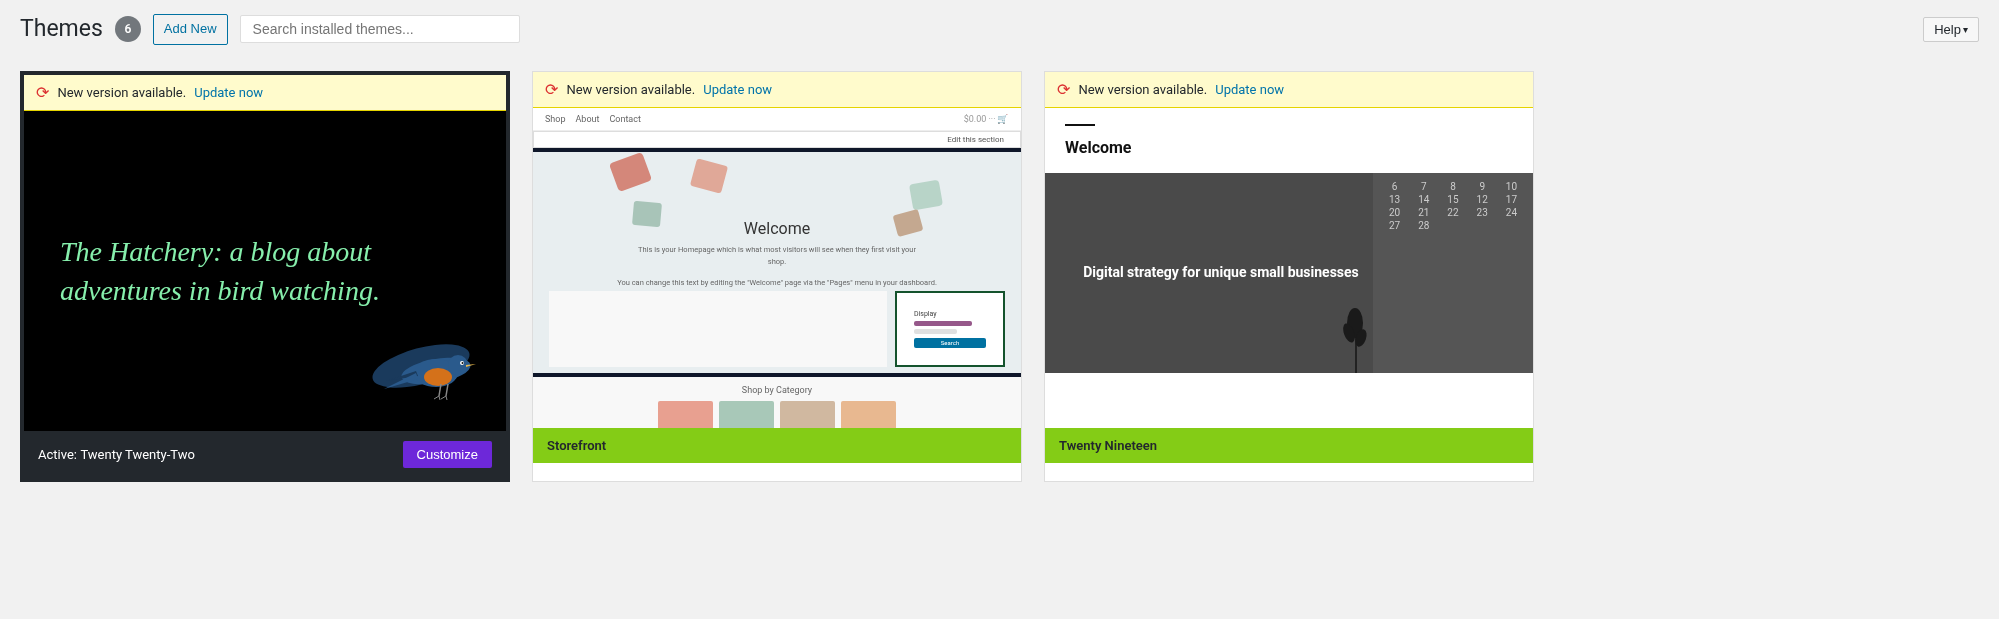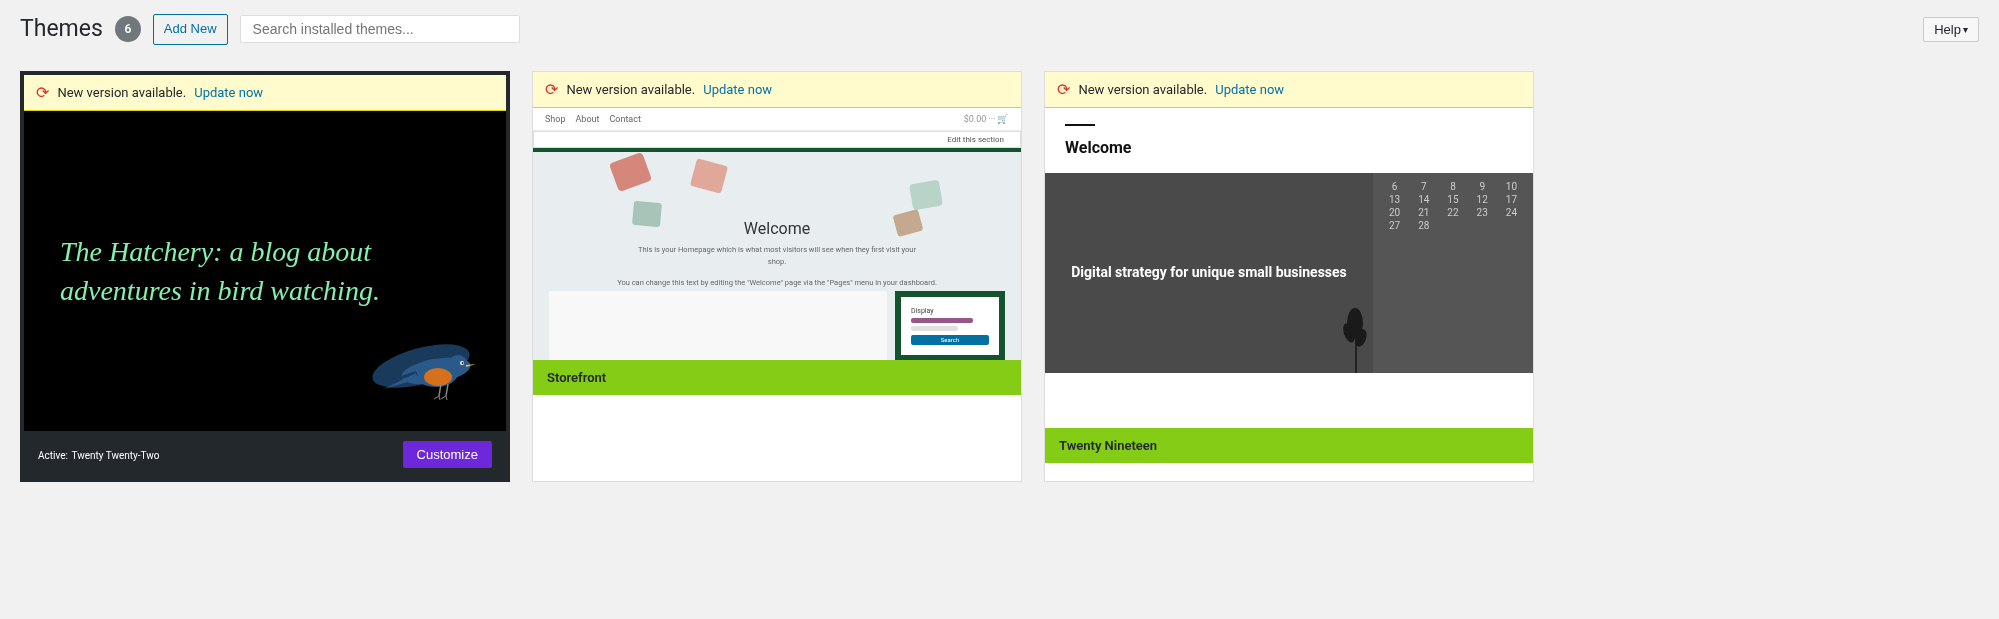--- a/index.html
+++ b/index.html
@@ -156,22 +156,22 @@
     }
 
     
     .bird-svg {
       width: 120px;
       height: 80px;
     }
 
     
     .theme-preview-storefront {
-      background: #14532d;
-      height: 252px;
+      background: #0f172a;
+      height: 320px;
       overflow: hidden;
       position: relative;
     }
 
     .storefront-nav {
       background: #fff;
       display: flex;
       align-items: center;
       justify-content: space-between;
       padding: 6px 12px;
@@ -270,21 +270,21 @@
     }
 
     .cal-num {
       font-size: 10px;
       color: #ccc;
       text-align: center;
     }
 
     .tnineteen-text-overlay {
       position: absolute;
-      left: 0;
+      left: 12px;
       top: 0;
       width: calc(100% - 160px);
       height: 100%;
       display: flex;
       align-items: center;
       justify-content: center;
       padding: 16px;
     }
 
     .tnineteen-tagline {
@@ -307,21 +307,21 @@
     }
 
     .theme-name {
       font-size: 13px;
       font-weight: 600;
       color: #23282d;
     }
 
     .active-label {
       color: #fff;
-      font-size: 10px;
+      font-size: 13px;
     }
 
     .customize-btn {
       background: #6d28d9;
       color: #fff;
       border: none;
       padding: 6px 14px;
       font-size: 13px;
       cursor: pointer;
       border-radius: 2px;
@@ -421,21 +421,21 @@
           <div class="storefront-welcome-title" style="font-size:16px; color:#333; font-weight:400;">Welcome</div>
           <div style="font-size:7.5px; color:#666; line-height:1.5;">This is your Homepage which is what most visitors will see when they first visit your shop.</div>
         </div>
       </div>
 
       <div style="background:#e8eef0; padding:6px 16px;">
         <div style="font-size:7.5px; color:#666; text-align:center; margin-bottom:4px;">You can change this text by editing the "Welcome" page via the "Pages" menu in your dashboard.</div>
 
         <div style="display:flex; gap:8px;">
           <div style="flex:1; background:#f8f8f8;"></div>
-          <div style="width:110px; background:#fff; border:6px solid #14532d; padding:10px; font-size:7px;">
+          <div style="width:110px; background:#fff; border:2px solid #14532d; padding:17px; font-size:7px;">
             <div style="margin-bottom:3px; color:#444;">Display</div>
             <div style="background:#96588a; height:5px; border-radius:2px; width:80%; margin-bottom:3px;"></div>
             <div style="background:#e0e0e0; height:5px; border-radius:2px; width:60%; margin-bottom:3px;"></div>
             <div style="background:#0071a1; height:10px; border-radius:2px; width:100%; margin-top:4px; display:flex; align-items:center; justify-content:center; color:#fff; font-size:6px;">Search</div>
           </div>
         </div>
       </div>
 
       <div class="storefront-category-section">
         <div class="storefront-category-title">Shop by Category</div>

